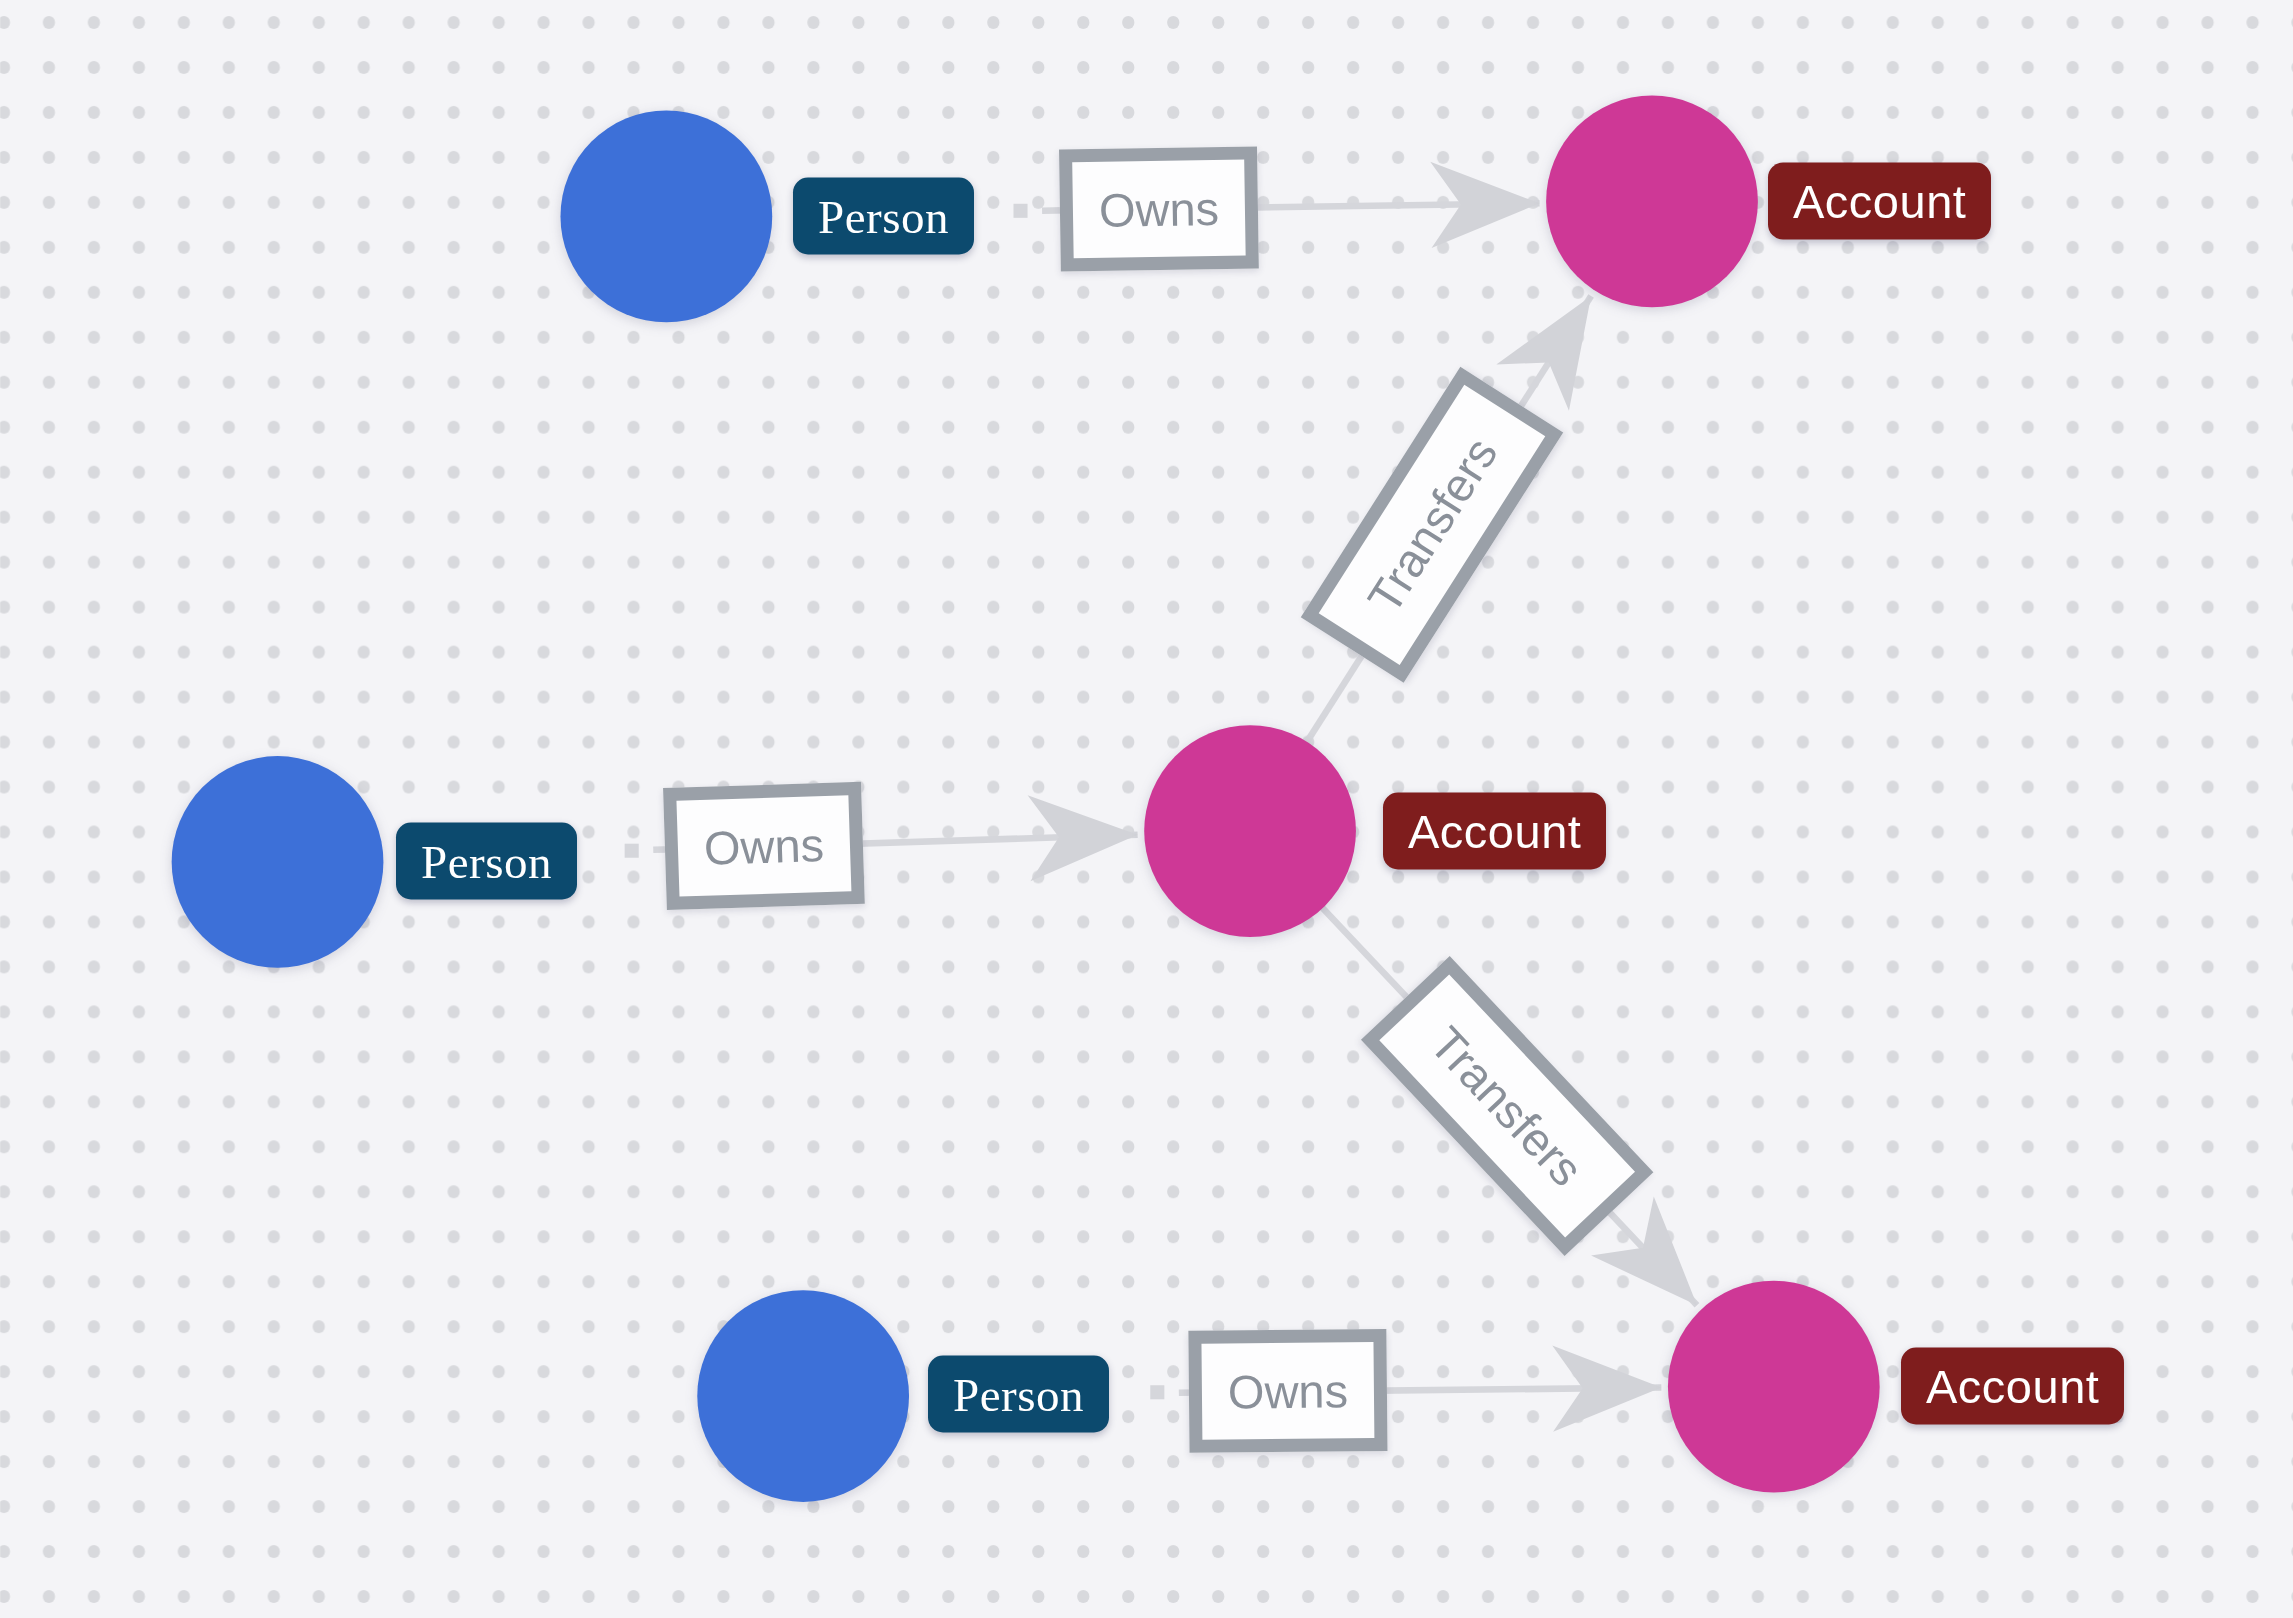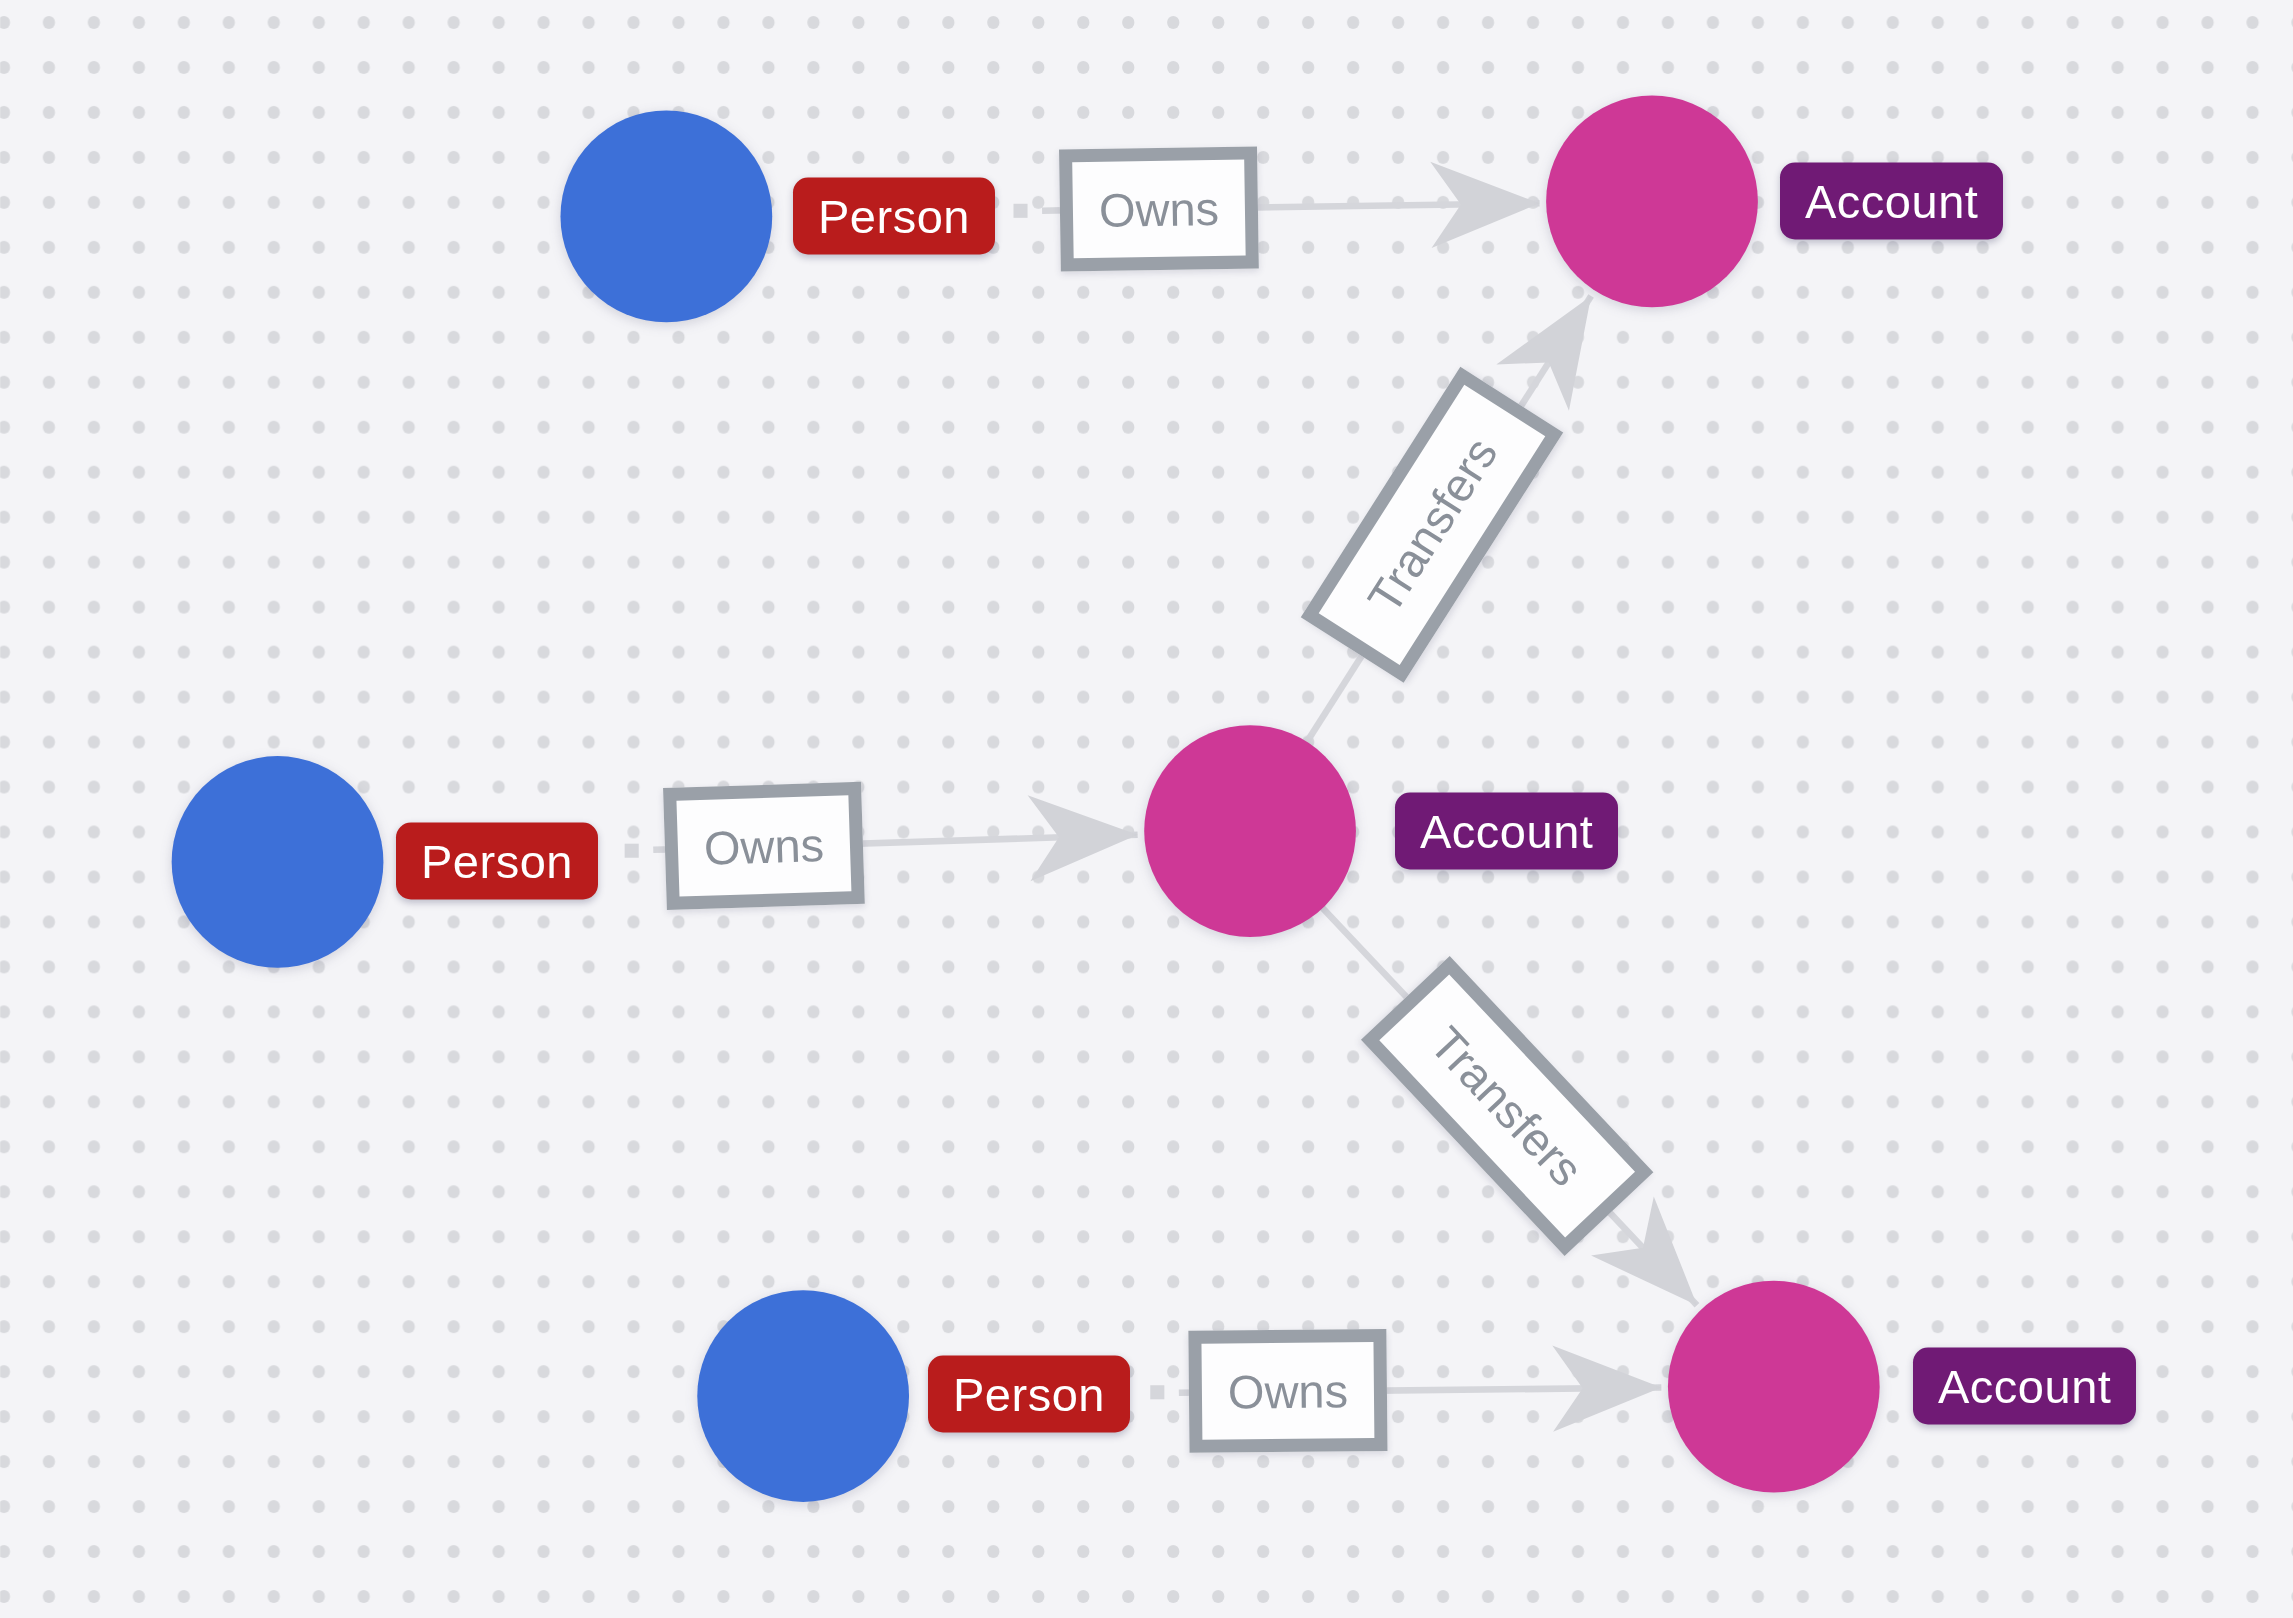--- a/index.html
+++ b/index.html
@@ -34,22 +34,22 @@
     padding: 0 25px;
     border-radius: 15px;
     font-size: 47px;
     font-weight: 500;
     letter-spacing: 0.5px;
     color: #ffffff;
     transform: translateY(-50%);
     box-shadow: 0 2.8px 7.5px rgba(50,50,90,0.28);
     white-space: nowrap;
   }
-  .pill.person { background: #b91c1c; }
-  .pill.account { background: #701a75; margin-left: 12px; }
+  .pill.person { background: #0c4a6e; font-family: Liberation Serif, serif; }
+  .pill.account { background: #7f1d1d; }
 
   .edge-label {
     position: absolute;
     display: flex; align-items: center; justify-content: center;
     background: #fdfdfe;
     border: 13px solid #9aa0a8;
     color: #8a9099;
     font-size: 47px;
     padding: 20.6px 26px;
     box-shadow: 0 2.8px 7.5px rgba(50,50,90,0.15);

